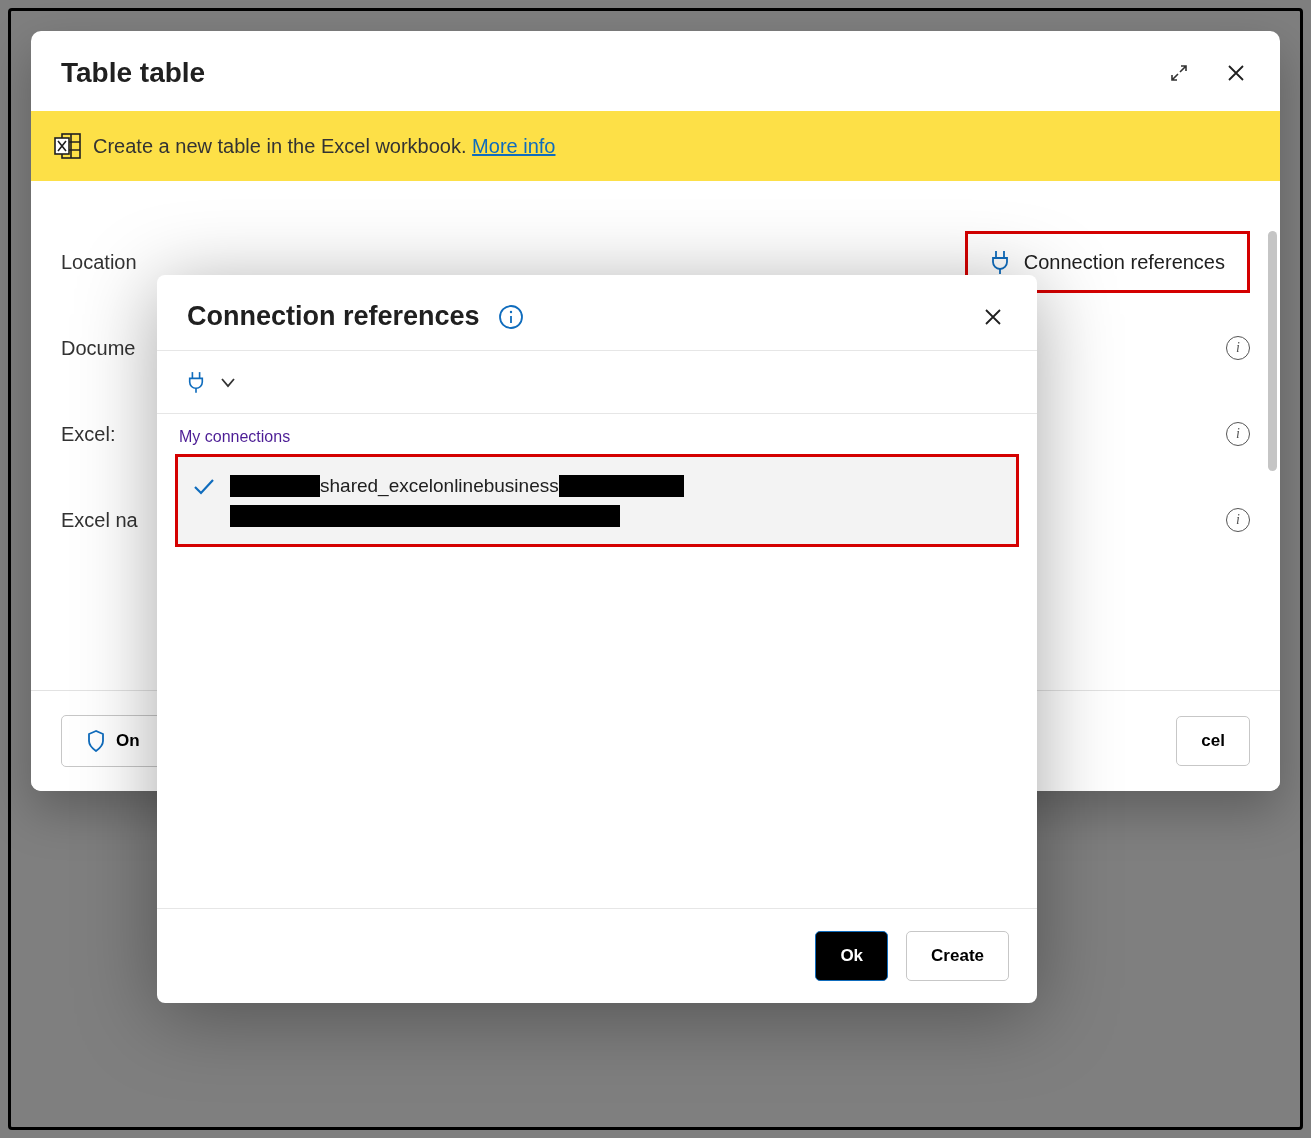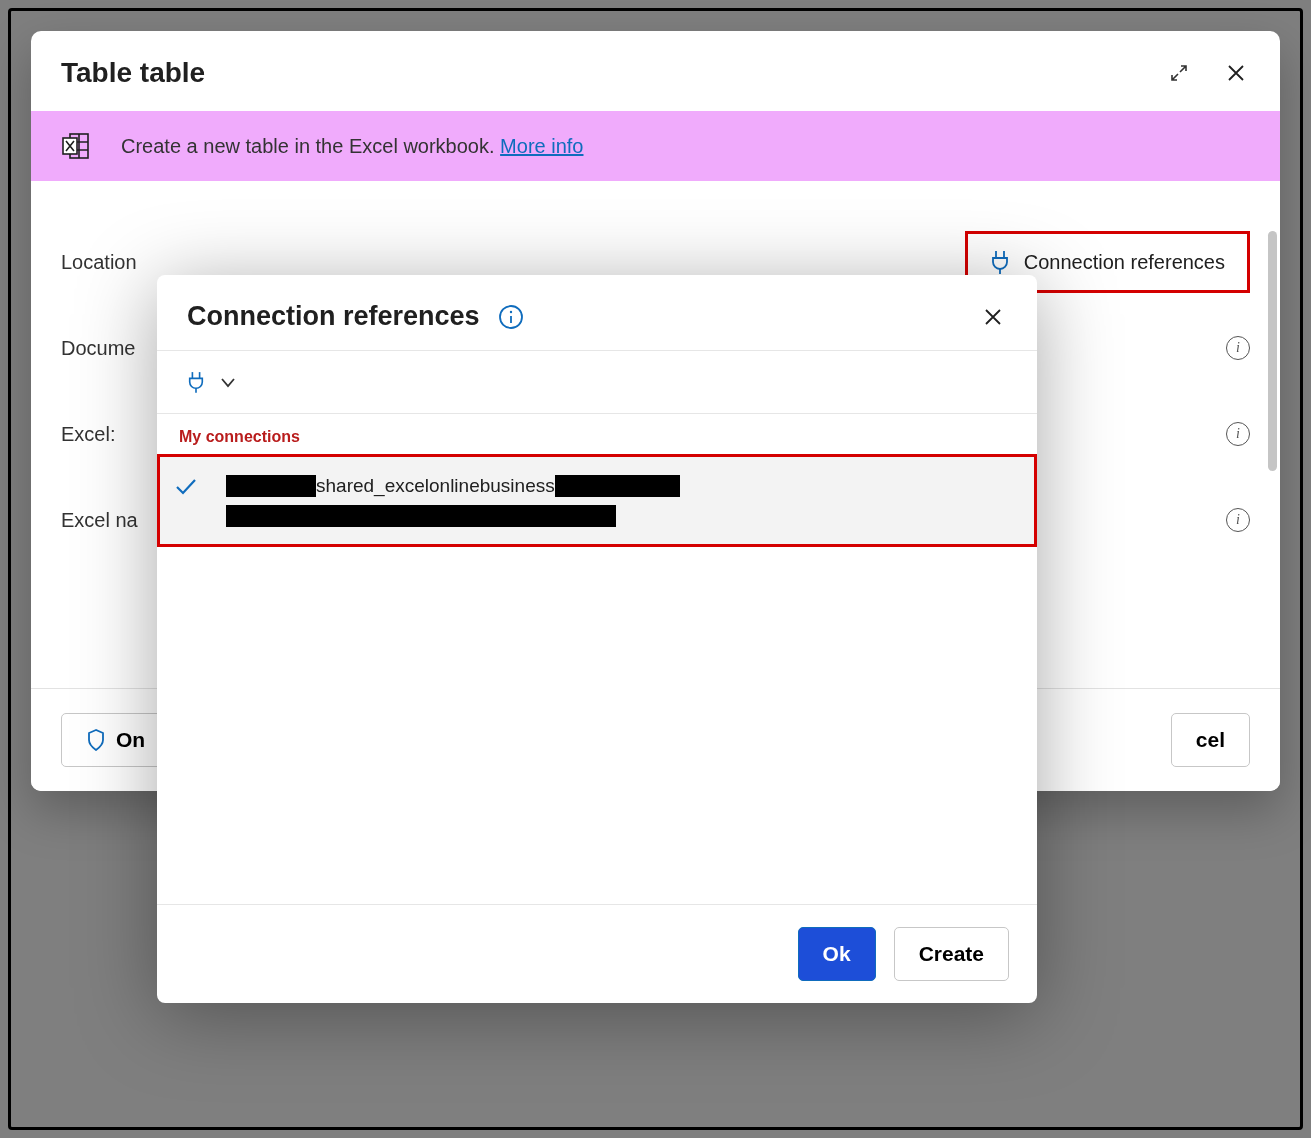--- a/index.html
+++ b/index.html
@@ -38,25 +38,25 @@
   .dlg-title {
     font-size: 28px;
     font-weight: 600;
   }
   .hdr-actions { display: flex; gap: 30px; align-items: center; }
   .icon-btn {
     background: none; border: none; padding: 4px; cursor: pointer;
     display: inline-flex; align-items: center; justify-content: center;
   }
   .info-strip {
-    background: #f0abfc;
-    padding: 20px 30px;
-    display: flex;
-    align-items: center;
-    gap: 30px;
+    background: #fde047;
+    padding: 20px 22px;
+    display: flex;
+    align-items: center;
+    gap: 10px;
     font-size: 20px;
     color: #333;
   }
   .excel-glyph {
     width: 30px; height: 30px;
     flex-shrink: 0;
   }
   .more-link { color: #0f6cbd; text-decoration: underline; cursor: pointer; }
   .conn-ref-trigger {
     position: absolute;
@@ -100,29 +100,29 @@
     justify-content: space-between;
     position: absolute;
     bottom: 0; left: 0; right: 0;
     background: #fff;
   }
   .sec-btn {
     border: 1px solid #c7c7c7;
     border-radius: 5px;
     background: #fff;
     padding: 14px 24px;
-    font-size: 21px;
+    font-size: 17px;
     font-weight: 600;
     cursor: pointer;
     display: inline-flex;
     align-items: center;
     gap: 10px;
   }
   .pri-btn {
-    background: #1d4ed8; color: #fff; border-color: #0f6cbd;
+    background: #000000; color: #fff; border-color: #0f6cbd;
   }
   .scrollbar {
     position: absolute;
     right: 3px;
     top: 200px;
     width: 9px;
     height: 240px;
     background: #c5c5c5;
     border-radius: 5px;
   }
@@ -156,31 +156,31 @@
     padding: 20px 30px;
     display: flex;
     align-items: center;
     gap: 14px;
     font-size: 20px;
     cursor: pointer;
   }
   .list-header {
     padding: 14px 16px 8px 22px;
     font-size: 16px;
-    font-weight: 700;
-    color: #b91c1c;
+    font-weight: 400;
+    color: #4c1d95;
   }
   .conn-item {
-    margin: 0 0;
+    margin: 0 18px;
     padding: 14px 14px 14px 14px;
     background: #f3f3f3;
     border: 3px solid #d40000;
     display: flex;
     align-items: flex-start;
-    gap: 28px;
+    gap: 14px;
   }
   .check-ico { width: 24px; height: 24px; margin-top: 4px; flex-shrink: 0; }
   .conn-lines { font-size: 19px; line-height: 1.55; }
   .line1 { display: flex; align-items: center; gap: 0; }
   .redact { background: #000; display: inline-block; height: 22px; vertical-align: middle; }
   .r1 { width: 90px; }
   .r2 { width: 125px; }
   .r3 { width: 390px; }
   .pop-footer {
     border-top: 1px solid #e6e6e6;

